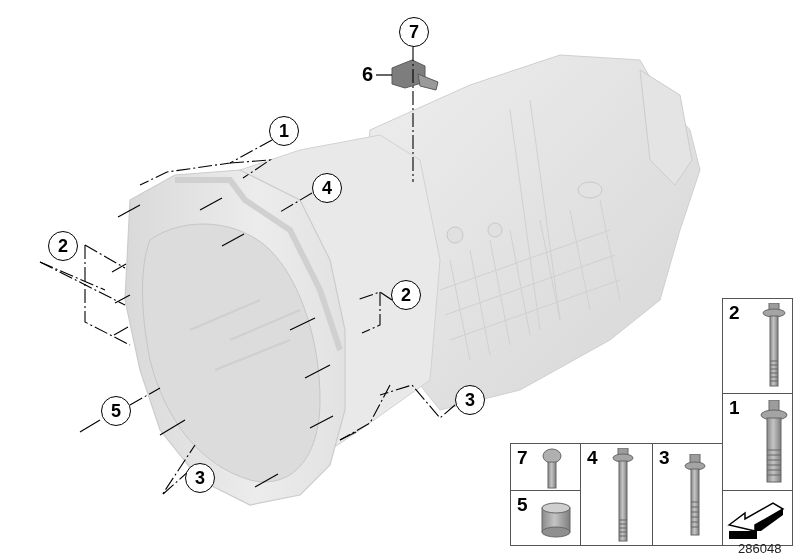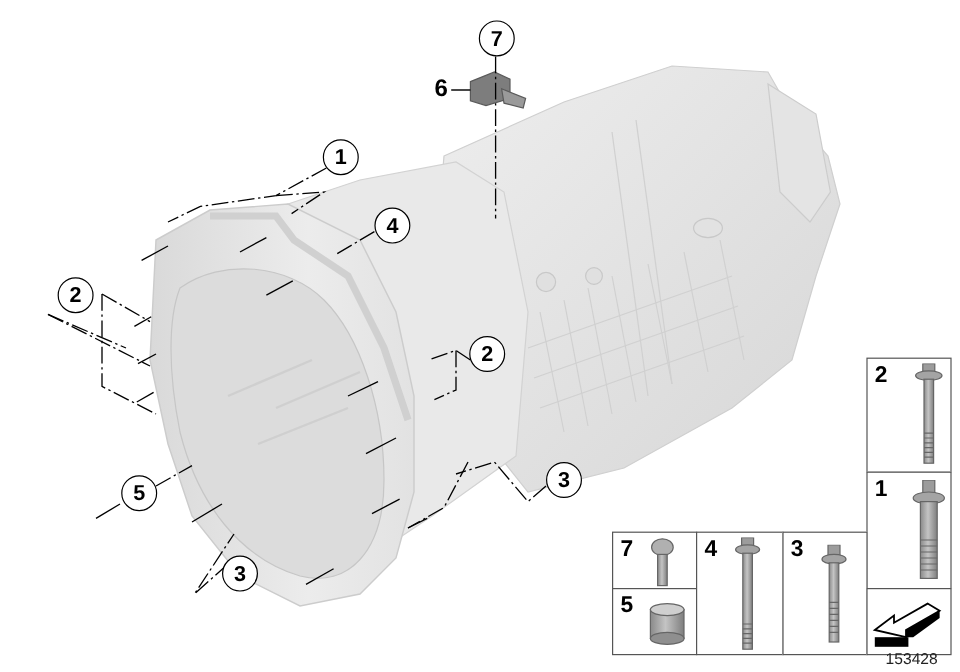--- a/index.html
+++ b/index.html
@@ -216,13 +216,13 @@
   </div>
   <div class="cell" style="left:722px;top:490px;width:71px;height:56px;">
     <svg style="position:absolute;left:4px;top:4px;" width="62" height="48" viewBox="0 0 62 48">
       <path d="M2,30 L18,18 L18,24 L46,8 L56,14 L28,30 L28,36 Z" fill="#fff" stroke="#000" stroke-width="1.5"></path>
       <path d="M56,14 L56,20 L34,36 L28,36 L28,30 Z" fill="#000"></path>
       <rect x="2" y="36" width="28" height="8" fill="#000"></rect>
     </svg>
   </div>
 </div>
 
-<span class="ref-id" style="left:738px;top:541px;">153428</span>
+<span class="ref-id" style="left:738px;top:541px;">286048</span>
 
 </body></html>

